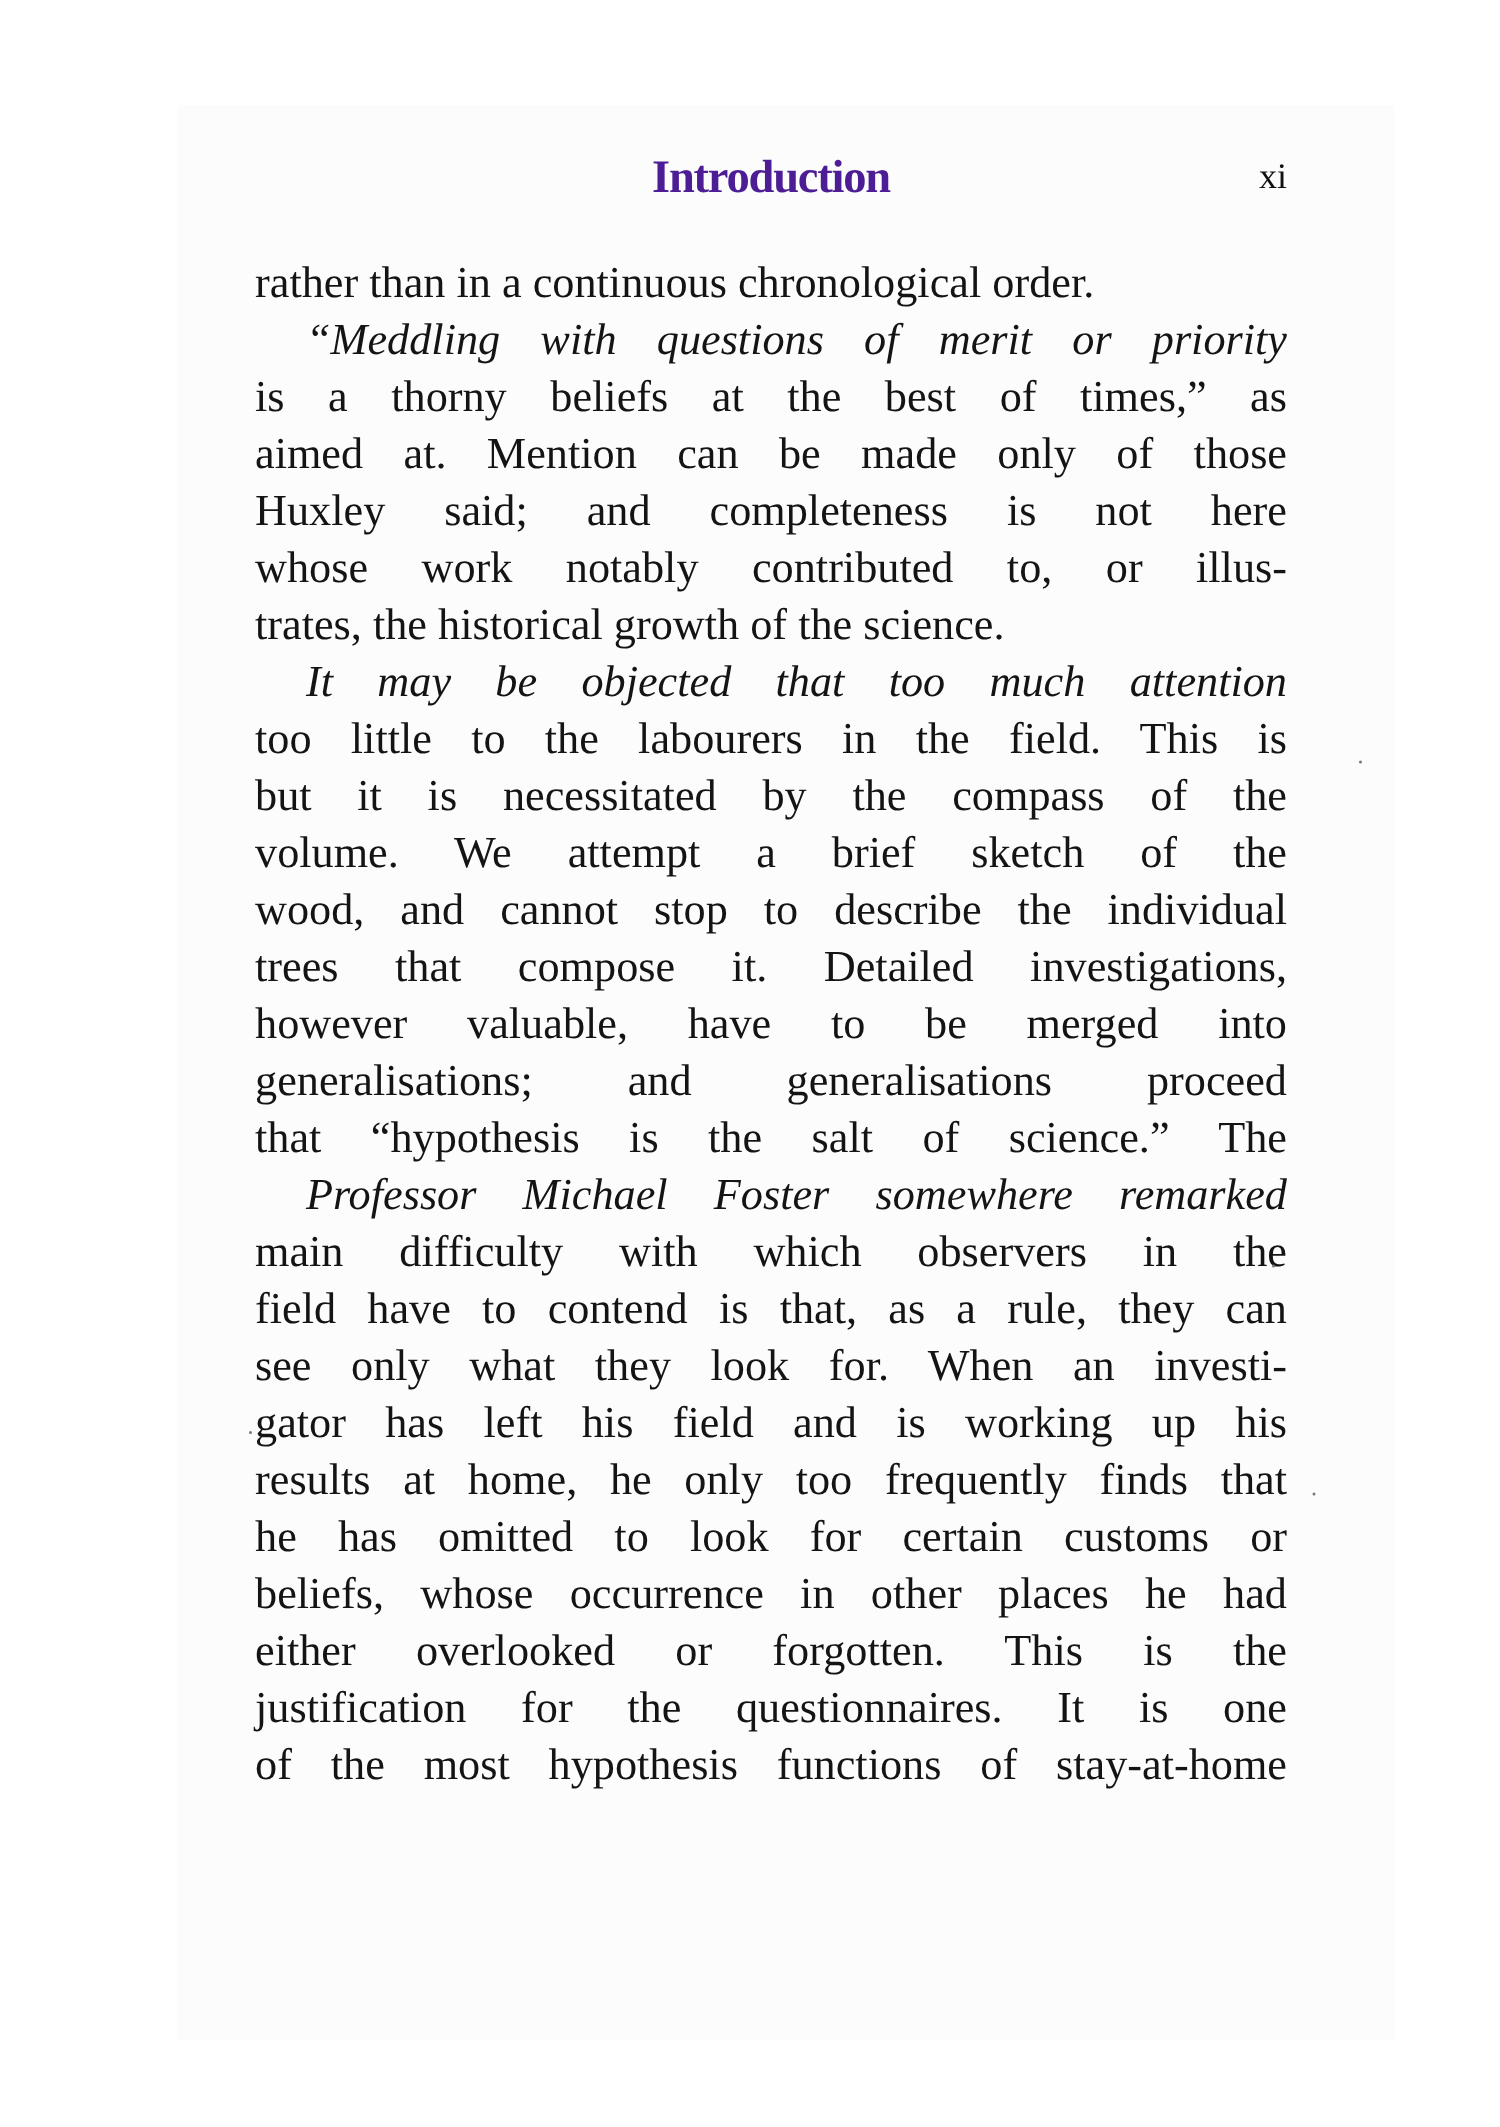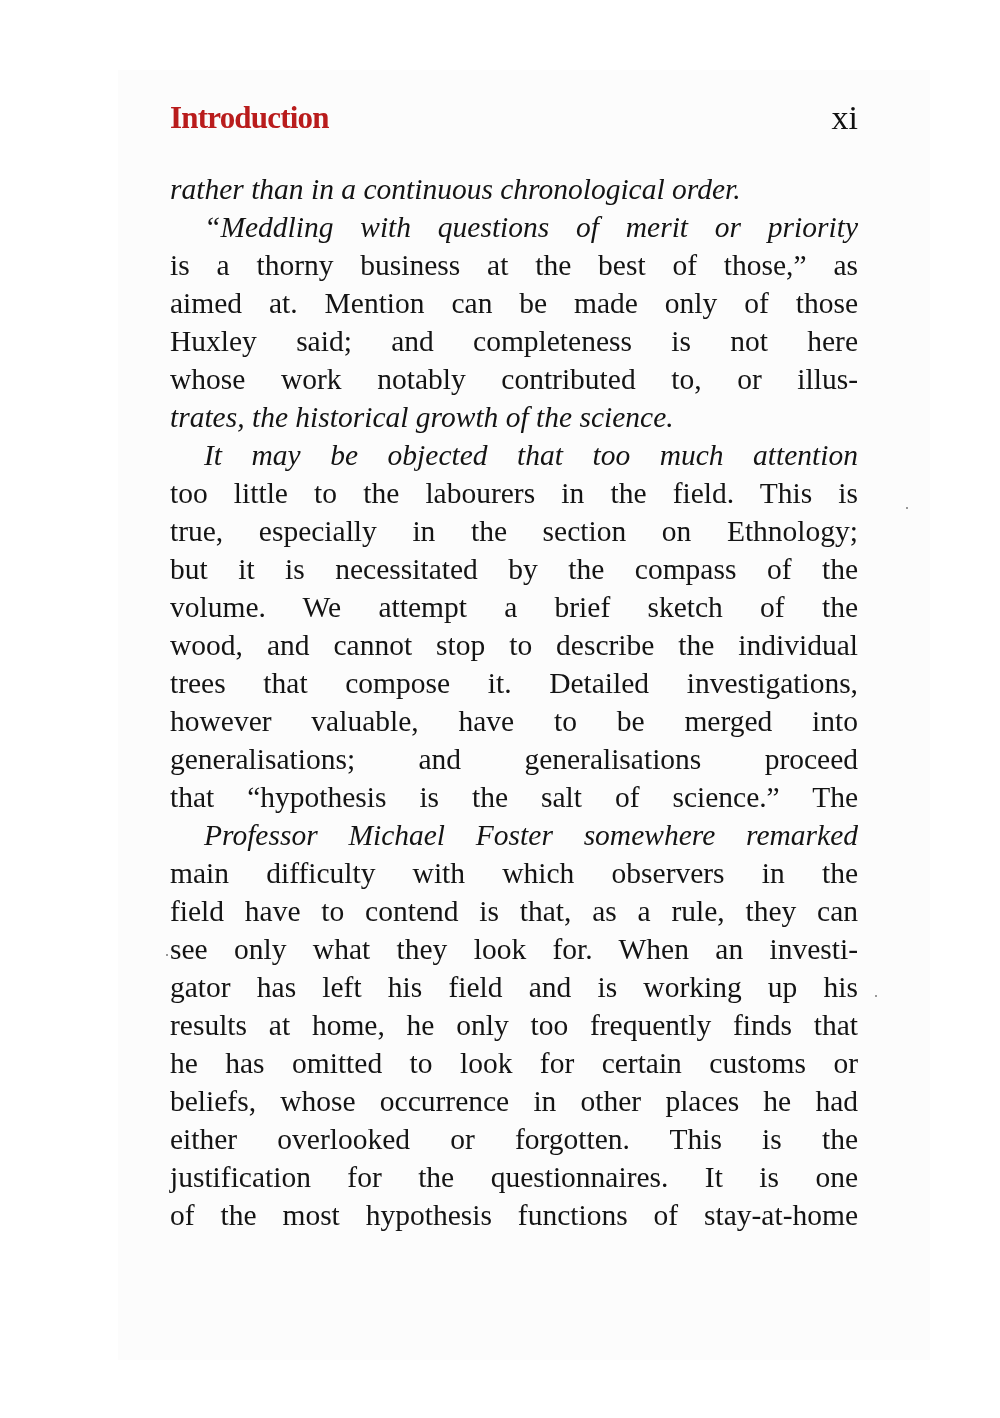--- a/index.html
+++ b/index.html
@@ -25,53 +25,53 @@
       left: 170px;
       top: 96px;
       width: 688px;
       height: 44px;
     }
     .running-title {
       position: absolute;
       left: 0;
       right: 0;
       top: 0;
-      text-align: left;
+      text-align: center;
       font-weight: bold;
       font-size: 31px;
       letter-spacing: -0.8px;
       line-height: 44px;
-      color: #b91c1c;
+      color: #4c1d95;
     }
     .page-number {
       position: absolute;
       right: 0;
       top: 0;
-      font-size: 34px;
+      font-size: 24px;
       line-height: 44px;
       color: #111;
     }
     .body-text {
       position: absolute;
       left: 170px;
       top: 170px;
       width: 688px;
     }
     .line {
       display: block;
       height: 38px;
       line-height: 38px;
       font-size: 29.5px;
       text-align: justify;
       text-align-last: justify;
       white-space: nowrap;
       overflow: visible;
     }
     .line.indent { padding-left: 34px; font-style: italic; }
-    .line.last { text-align-last: left; font-style: italic; }
+    .line.last { text-align-last: left; }
     .speck {
       position: absolute;
       width: 2px;
       height: 2px;
       background: #777;
       border-radius: 1px;
     }
   </style>
 </head>
 <body>
@@ -79,28 +79,27 @@
 <div class="page-area"></div>
 
 <div class="running-head">
   <div class="running-title">Introduction</div>
   <div class="page-number">xi</div>
 </div>
 
 <div class="body-text">
   <span class="line last">rather than in a continuous chronological order.</span>
   <span class="line indent">“Meddling with questions of merit or priority</span>
-  <span class="line">is a thorny business at the best of those,” as</span>
+  <span class="line">is a thorny beliefs at the best of times,” as</span>
   <span class="line">aimed at.  Mention can be made only of those</span>
   <span class="line">Huxley said; and completeness is not here</span>
   <span class="line">whose work notably contributed to, or illus-</span>
   <span class="line last">trates, the historical growth of the science.</span>
   <span class="line indent">It may be objected that too much attention</span>
   <span class="line">too little to the labourers in the field.  This is</span>
-  <span class="line">true, especially in the section on Ethnology;</span>
   <span class="line">but it is necessitated by the compass of the</span>
   <span class="line">volume.  We attempt a brief sketch of the</span>
   <span class="line">wood, and cannot stop to describe the individual</span>
   <span class="line">trees that compose it.  Detailed investigations,</span>
   <span class="line">however valuable, have to be merged into</span>
   <span class="line">generalisations; and generalisations proceed</span>
   <span class="line">that “hypothesis is the salt of science.”  The</span>
   <span class="line indent">Professor Michael Foster somewhere remarked</span>
   <span class="line">main difficulty with which observers in the</span>
   <span class="line">field have to contend is that, as a rule, they can</span>

